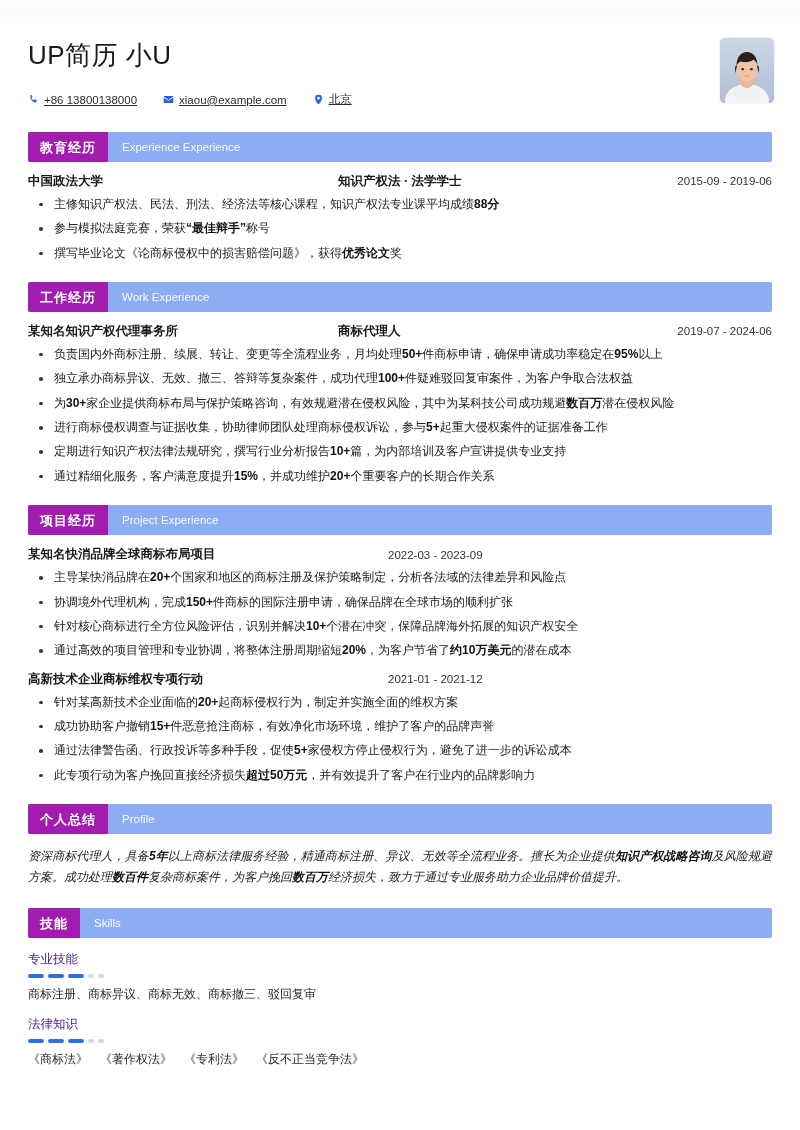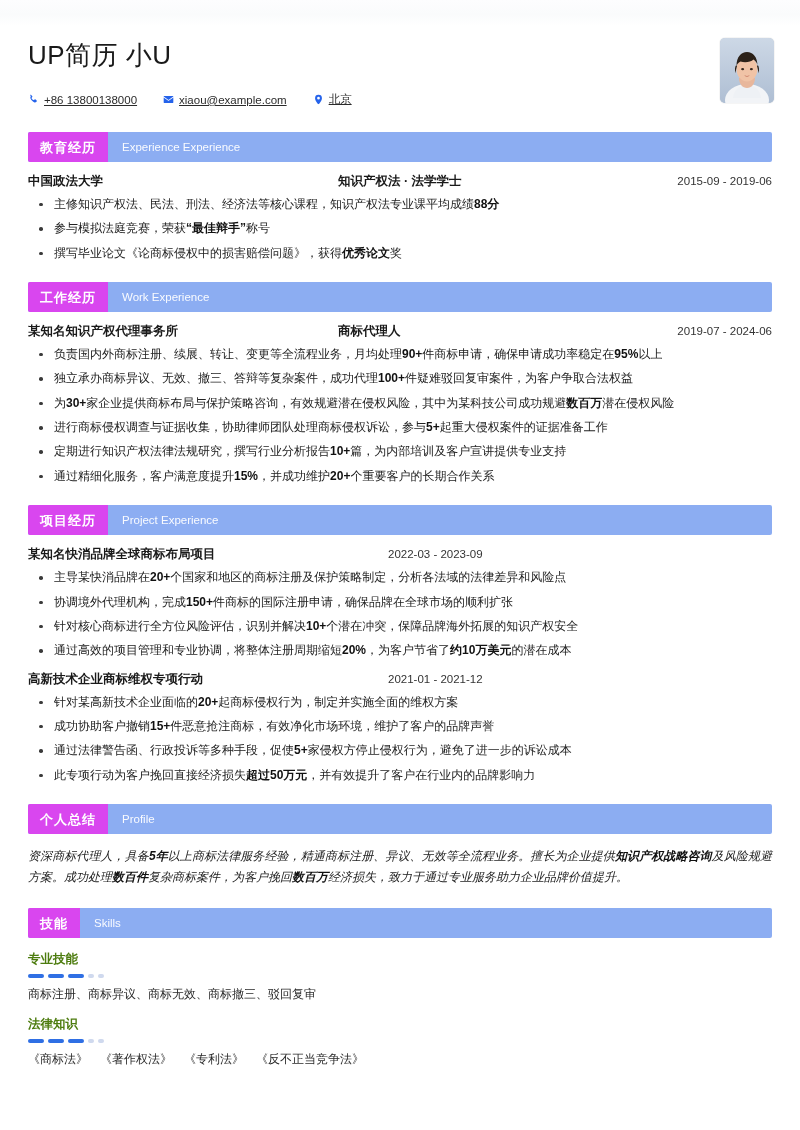--- a/index.html
+++ b/index.html
@@ -79,21 +79,21 @@
   .sec-bar {
     display: flex;
     align-items: stretch;
     height: 30px;
     background: #8cadf2;
     margin-top: 20px;
     border-radius: 2px;
     overflow: hidden;
   }
   .sec-cn {
-    background: #d946ef;
+    background: #a21caf;
     color: #ffffff;
     font-size: 13px;
     font-weight: 700;
     display: flex;
     align-items: center;
     padding: 16px 12px;
     letter-spacing: 1px;
     white-space: nowrap;
   }
   .sec-en {
@@ -103,21 +103,21 @@
     align-items: center;
     padding: 0 14px;
     opacity: 0.95;
     white-space: nowrap;
   }
 
   
   .entry { margin-top: 11px; }
   .entry-head {
     display: flex;
-    align-items: center;
+    align-items: flex-end;
     font-size: 12.5px;
     font-weight: 700;
     color: #1a1a1a;
     line-height: 1.35;
   }
   .eh-left { width: 300px; flex: 0 0 300px; }
   .eh-mid  { flex: 1 1 auto; text-align: left; padding-left: 10px;}
   .eh-right {
     flex: 0 0 auto;
     font-weight: 400;
@@ -160,22 +160,22 @@
     line-height: 1.75;
     color: #222222;
     text-align: justify;
     font-style: italic;
   }
 
   
   .skill-block { margin-top: 13px; }
   .skill-name {
     font-size: 12.5px;
-    color: #4d7c0f;
-    font-weight: 700;
+    color: #4c1d95;
+    font-weight: 400;
     margin-bottom: 6px;
   }
   .skill-dashes {
     display: flex;
     align-items: center;
     gap: 4px;
     margin-bottom: 7px;
   }
   .dash {
     width: 16px;
@@ -279,21 +279,21 @@
       <div class="sec-cn">工作经历</div>
       <div class="sec-en">Work Experience</div>
     </div>
     <div class="entry">
       <div class="entry-head">
         <div class="eh-left">某知名知识产权代理事务所</div>
         <div class="eh-mid">商标代理人</div>
         <div class="eh-right">2019-07 - 2024-06</div>
       </div>
       <ul class="bullets">
-          <li>负责国内外商标注册、续展、转让、变更等全流程业务，月均处理<b>90+</b>件商标申请，确保申请成功率稳定在<b>95%</b>以上</li>
+          <li>负责国内外商标注册、续展、转让、变更等全流程业务，月均处理<b>50+</b>件商标申请，确保申请成功率稳定在<b>95%</b>以上</li>
           <li>独立承办商标异议、无效、撤三、答辩等复杂案件，成功代理<b>100+</b>件疑难驳回复审案件，为客户争取合法权益</li>
           <li>为<b>30+</b>家企业提供商标布局与保护策略咨询，有效规避潜在侵权风险，其中为某科技公司成功规避<b>数百万</b>潜在侵权风险</li>
           <li>进行商标侵权调查与证据收集，协助律师团队处理商标侵权诉讼，参与<b>5+</b>起重大侵权案件的证据准备工作</li>
           <li>定期进行知识产权法律法规研究，撰写行业分析报告<b>10+</b>篇，为内部培训及客户宣讲提供专业支持</li>
           <li>通过精细化服务，客户满意度提升<b>15%</b>，并成功维护<b>20+</b>个重要客户的长期合作关系</li>
         </ul>
     </div>
   </div>
 
   <div class="section">

